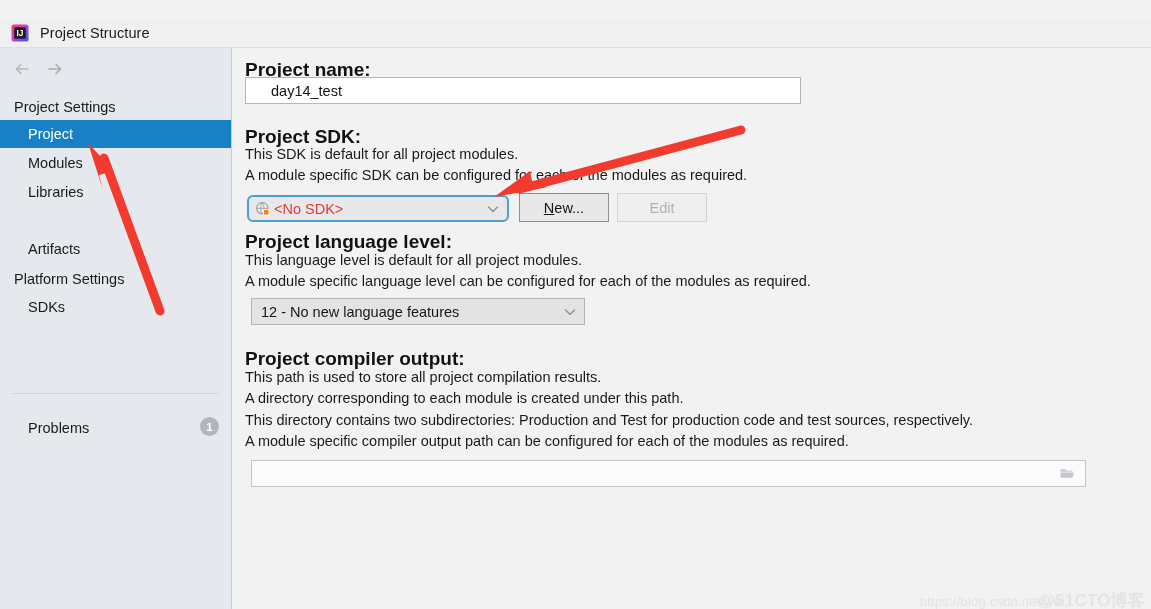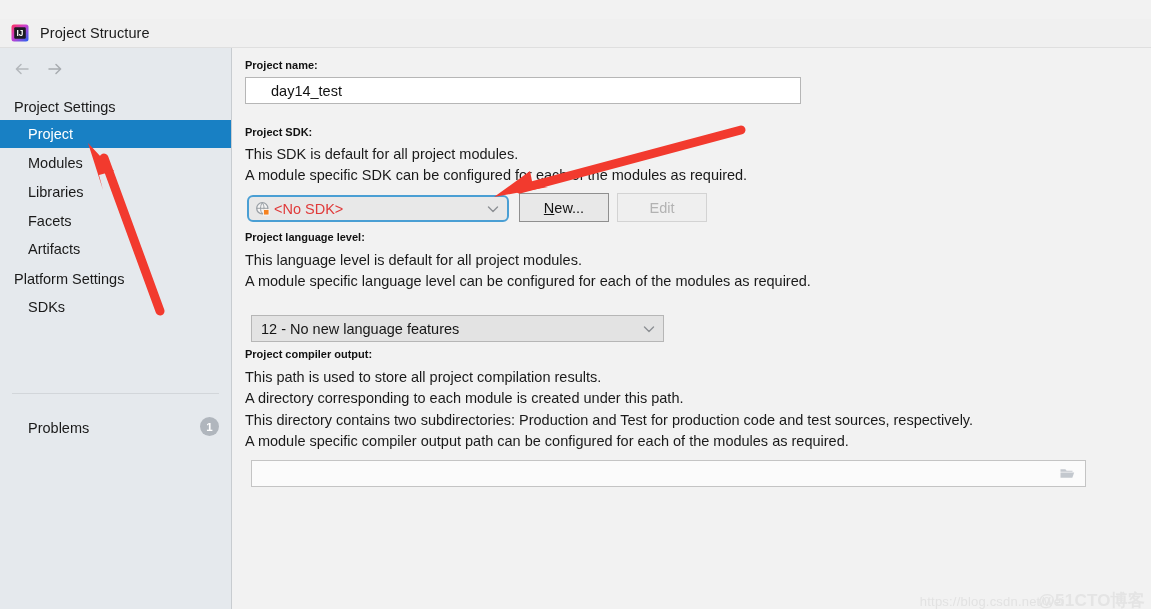--- a/index.html
+++ b/index.html
@@ -144,21 +144,21 @@
     position: absolute;
     left: 233px;
     top: 29px;
     width: 918px;
     height: 580px;
     background: #f2f2f2;
   }
 
   .fld-label {
     position: absolute;
-    font-size: 11px;
+    font-size: 19px;
     font-weight: bold;
     color: #121212;
     white-space: nowrap;
   }
   .fld-desc {
     position: absolute;
     font-size: 14.5px;
     color: #1a1a1a;
     white-space: nowrap;
   }
@@ -325,23 +325,20 @@
 
     <div class="nav-item selected" style="top:72px;">
       <span>Project</span>
     </div>
     <div class="nav-item" style="top:101px;">
       <span>Modules</span>
     </div>
     <div class="nav-item" style="top:130px;">
       <span>Libraries</span>
     </div>
-    <div class="nav-item" style="top:159px;">
-      <span>Facets</span>
-    </div>
     <div class="nav-item" style="top:187px;">
       <span>Artifacts</span>
     </div>
 
     <div class="section-header" style="top:223px;">Platform Settings</div>
 
     <div class="nav-item" style="top:245px;">
       <span>SDKs</span>
     </div>
 
@@ -385,21 +382,21 @@
     </div>
 
     <div class="btn disabled" style="left:384px; top:145px; width:90px; height:29px;">
       <span>Edit</span>
     </div>
 
     <div class="fld-label" style="left:12px; top:183px;">Project language level:</div>
     <div class="fld-desc" style="left:12px; top:204px;">This language level is default for all project modules.</div>
     <div class="fld-desc" style="left:12px; top:225px;">A module specific language level can be configured for each of the modules as required.</div>
 
-    <div class="combo" style="left:18px; top:267px; width:413px; height:27px;">
+    <div class="combo" style="left:18px; top:250px; width:334px; height:27px;">
       <span class="combo-label">12 - No new language features</span>
       <span class="combo-caret">
         <svg viewBox="0 0 16 16" width="16" height="16" xmlns="http://www.w3.org/2000/svg">
           <path d="M3.5 6 L8 10.4 L12.5 6" fill="none" stroke="currentColor" stroke-width="1.4" stroke-linecap="round" stroke-linejoin="round"></path>
         </svg>
       </span>
     </div>
 
     <div class="fld-label" style="left:12px; top:300px;">Project compiler output:</div>
     <div class="fld-desc" style="left:12px; top:321px;">This path is used to store all project compilation results.</div>

